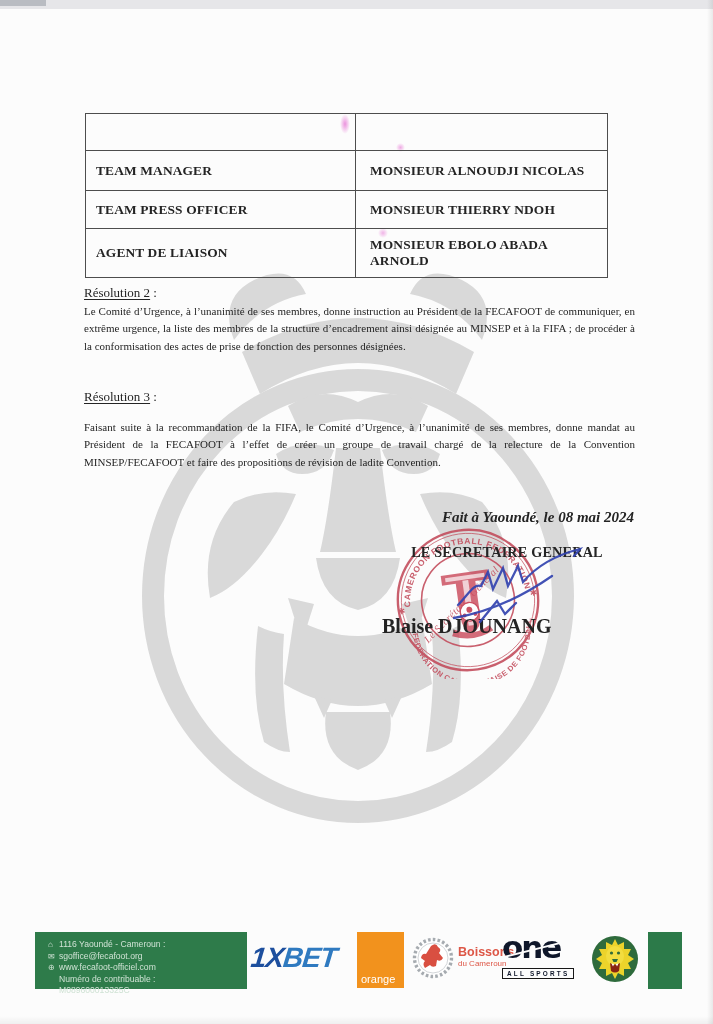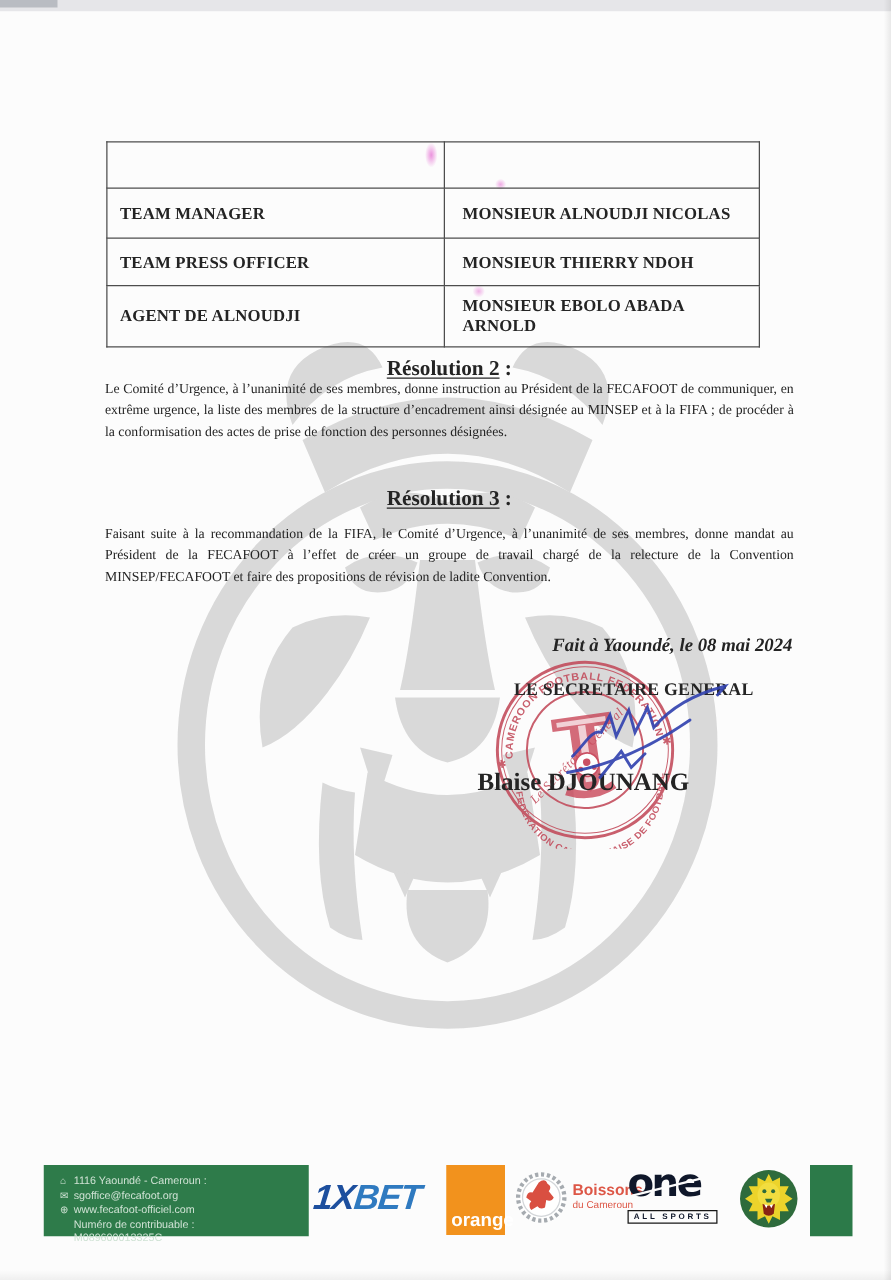--- a/index.html
+++ b/index.html
@@ -29,22 +29,22 @@
   table.doc-table td{border:1.6px solid #4d4d4d;font-size:13.4px;font-weight:bold;
                      letter-spacing:.15px;vertical-align:middle;}
   td.c1{width:258px;padding-left:10px;}
   td.c2{padding-left:14px;}
   tr.r1 td{height:34px;}
   tr.r2 td{height:37px;}
   tr.r3 td{height:35px;}
   tr.r4 td{height:46px;}
 
   
-  .res-head{position:absolute;left:84px;width:551px;text-align:center;font-weight:bold;
-            font-size:17px;z-index:1;}
+  .res-head{position:absolute;left:84px;width:551px;font-weight:normal;
+            font-size:13px;z-index:1;}
   .res-head .u{text-decoration:underline;text-underline-offset:2px;}
   .res-body{position:absolute;left:84px;width:551px;text-align:justify;font-size:11px;
             line-height:17.3px;z-index:1;}
 
   .dateline{position:absolute;left:84px;top:509px;width:550px;text-align:right;
             font-weight:bold;font-style:italic;font-size:15px;z-index:2;}
   .sig-title{position:absolute;left:382px;top:544px;width:250px;text-align:center;
              font-weight:bold;font-size:14.2px;letter-spacing:.2px;z-index:4;}
   .signatory{position:absolute;left:382px;top:615px;width:245px;text-align:left;
              font-weight:bold;font-size:20px;z-index:4;}
@@ -55,21 +55,21 @@
   
   .footer{position:absolute;left:0;top:926px;width:713px;height:75px;z-index:2;
           font-family:"Liberation Sans",sans-serif;}
   .contact-box{position:absolute;left:35px;top:6px;width:212px;height:57px;box-sizing:border-box;
                padding:7px 24px 0 13px;color:#cfe2d4;font-size:8.6px;line-height:11.6px;}
   .contact-box .ic{display:inline-block;width:11px;font-size:8px;}
   .contact-box .tax{padding-left:11px;}
   .xbet{position:absolute;left:251px;top:16px;font-weight:800;font-style:italic;font-size:28px;
         letter-spacing:-1px;transform:skewX(-6deg);font-family:"Liberation Sans",sans-serif;}
   .orange-box{position:absolute;left:357px;top:6px;width:47px;height:56px;}
-  .orange-box span{position:absolute;left:4px;bottom:3px;color:#fff;font-size:15px;font-weight:bold;}
+  .orange-box span{position:absolute;left:4px;bottom:3px;color:#fff;font-size:11px;font-weight:normal;}
   .boissons{position:absolute;left:411px;top:10px;display:flex;align-items:center;}
   .boissons-text{margin-left:3px;line-height:11px;font-weight:bold;}
   .boissons-text .l1{font-size:12.5px;}
   .boissons-text .l2{font-size:8px;font-weight:normal;}
   .one{position:absolute;left:502px;top:8px;width:82px;text-align:left;color:#0f172a;}
   .one-word{position:relative;display:inline-block;font-family:"DejaVu Sans",sans-serif;
             font-weight:bold;font-size:31px;line-height:27px;letter-spacing:-2px;}
   .one-slash{position:absolute;left:-4px;top:12px;width:92px;height:2px;background:#fcfcfc;
              transform:rotate(-14deg);}
   .one-tag{display:inline-block;margin-top:2px;border:1.6px solid #171717;padding:1px 4px;
@@ -134,21 +134,21 @@
     </tr>
     <tr class="r2">
       <td class="c1">TEAM MANAGER</td>
       <td class="c2">MONSIEUR ALNOUDJI NICOLAS</td>
     </tr>
     <tr class="r3">
       <td class="c1">TEAM PRESS OFFICER</td>
       <td class="c2">MONSIEUR THIERRY NDOH</td>
     </tr>
     <tr class="r4">
-      <td class="c1">AGENT DE ALNOUDJI</td>
+      <td class="c1">AGENT DE LIAISON</td>
       <td class="c2">MONSIEUR EBOLO ABADA ARNOLD</td>
     </tr>
   </tbody>
     </table>
 
   <div class="res-head" style="top:285px">
     <span class="u">Résolution 2</span><span> :</span>
   </div>
   <div class="res-body" style="top:303px">Le Comité d’Urgence, à l’unanimité de ses membres, donne instruction au Président de la FECAFOOT de communiquer, en extrême urgence, la liste des membres de la structure d’encadrement ainsi désignée au MINSEP et à la FIFA ; de procéder à la conformisation des actes de prise de fonction des personnes désignées.</div>
 

